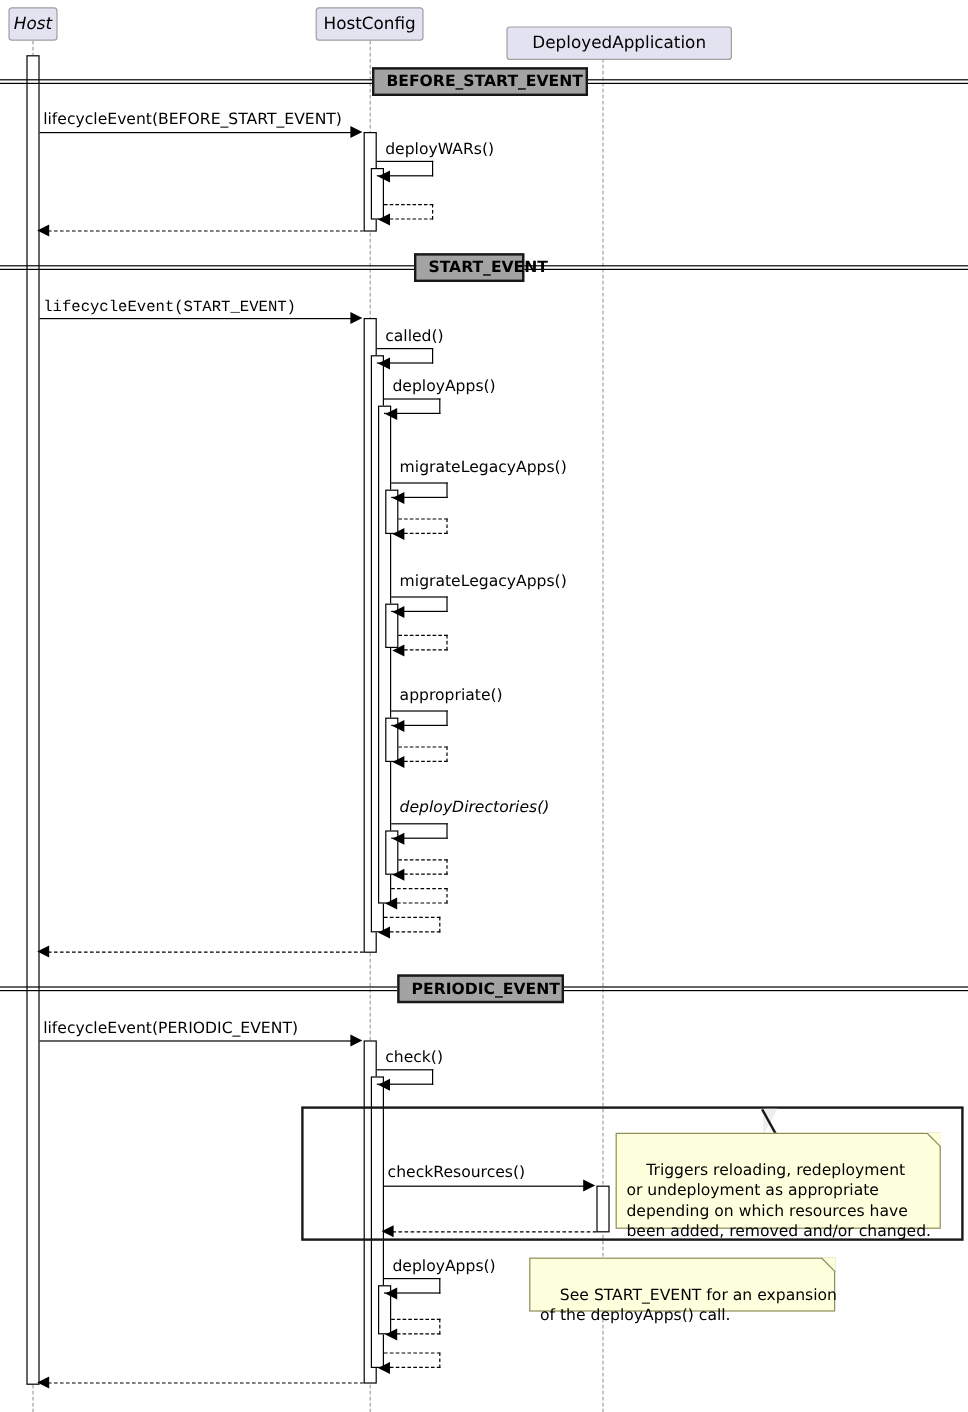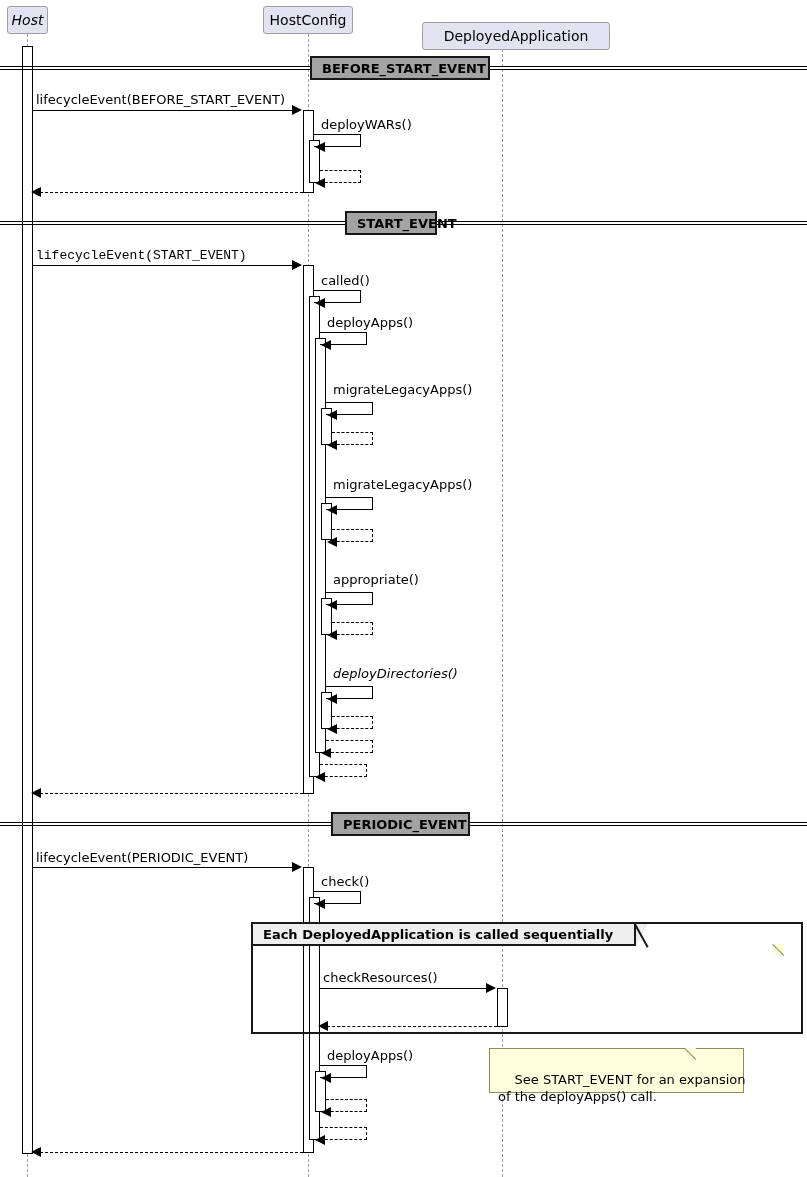--- a/index.html
+++ b/index.html
@@ -302,41 +302,44 @@
 
   <div class="msg-label" style="left:36px; top:851px;">lifecycleEvent(PERIODIC_EVENT)</div>
   <div class="msg-line" style="left:33px; top:867px; width:260px;"></div>
   <div class="arrow-r" style="left:292px; top:862px;"></div>
 
   <div class="msg-label" style="left:321px; top:875px;">check()</div>
   <div class="selfcall" style="left:314px; top:891px; width:47px; height:13px;"></div>
   <div class="arrow-l" style="left:315px; top:899px;"></div>
 
   <div class="group-frame" style="left:251px; top:922px; width:552px; height:112px;"></div>
-  <div class="group-tab" style="left:253px; top:924px; width:383px;">
-    <span>Each DeployedApplication is called sequentially</span>
-  </div>
   <div class="group-tab-cut" style="left:636px; top:924px;"></div>
   <div class="group-tab-cut-line" style="left:636px; top:924px;"></div>
 
   <div class="msg-label" style="left:323px; top:971px;">checkResources()</div>
   <div class="msg-line" style="left:320px; top:988px; width:167px;"></div>
   <div class="arrow-r" style="left:486px; top:983px;"></div>
 
   <div class="msg-line ret" style="left:327px; top:1026px; width:170px;"></div>
   <div class="arrow-l" style="left:318px; top:1021px;"></div>
 
+  <div class="note" style="left:513px; top:944px; width:271px; height:80px;">
+    <span>Triggers reloading, redeployment
+or undeployment as appropriate
+depending on which resources have
+been added, removed and/or changed.</span>
+  </div>
   <div class="note-fold" style="left:773px; top:944px; border-left-width:11px; border-top-width:11px; border-right-width:0; border-bottom-width:0;"></div>
   <div class="note-fold-line" style="left:773px; top:944px;"></div>
 
   <div class="msg-label" style="left:327px; top:1049px;">deployApps()</div>
   <div class="selfcall" style="left:320px; top:1065px; width:47px; height:13px;"></div>
   <div class="arrow-l" style="left:321px; top:1073px;"></div>
 
-  <div class="note" style="left:441px; top:1048px; width:255px; height:45px;margin-left:48px;">
+  <div class="note" style="left:441px; top:1048px; width:255px; height:45px;">
     <span>See START_EVENT for an expansion
 of the deployApps() call.</span>
   </div>
   <div class="note-fold" style="left:685px; top:1048px; border-left-width:11px; border-top-width:11px; border-right-width:0; border-bottom-width:0;"></div>
   <div class="note-fold-line" style="left:685px; top:1048px;"></div>
 
   <div class="selfcall ret" style="left:326px; top:1099px; width:41px; height:13px;"></div>
   <div class="arrow-l" style="left:321px; top:1107px;"></div>
 
   <div class="selfcall ret" style="left:320px; top:1127px; width:47px; height:13px;"></div>

